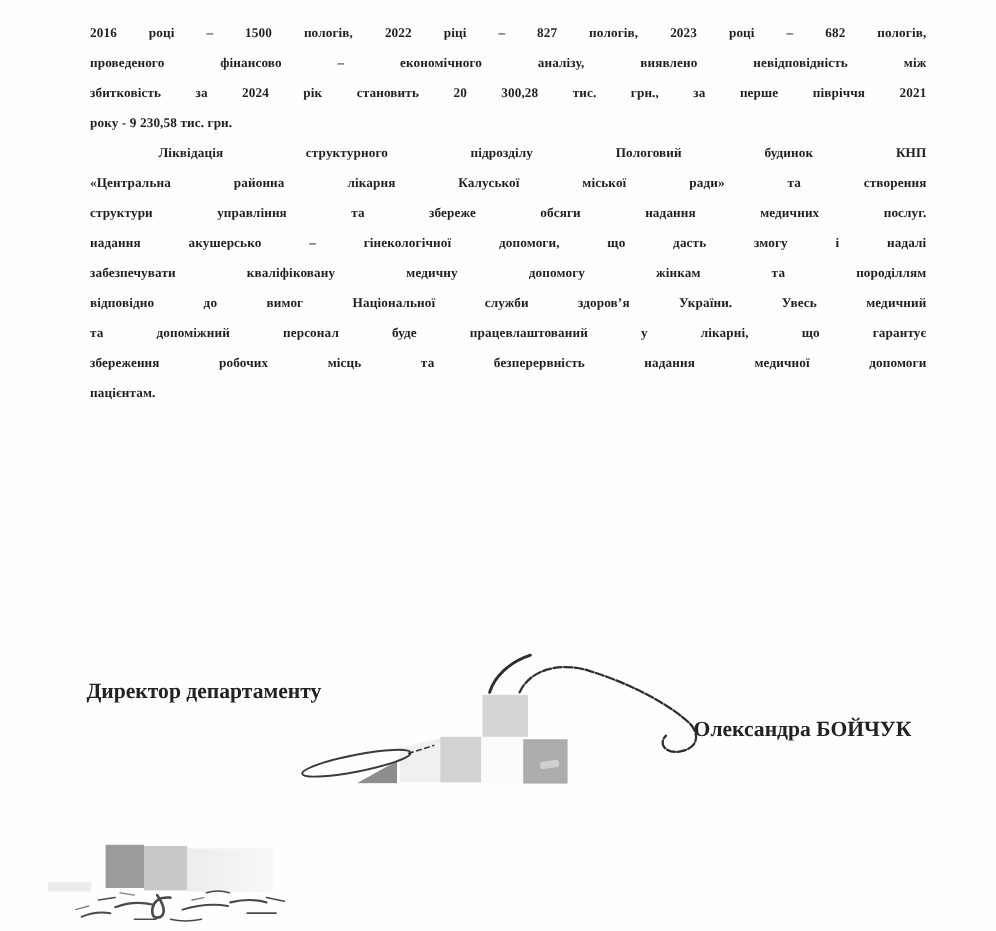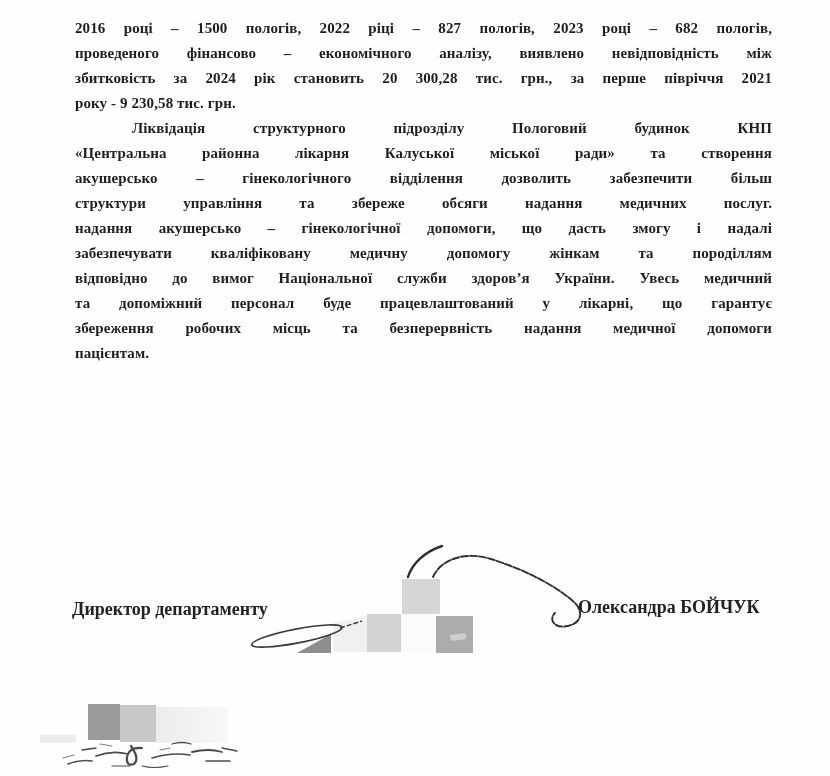--- a/index.html
+++ b/index.html
@@ -2,28 +2,28 @@
 <html><head>
 <meta charset="utf-8">
 <style>
   html,body{margin:0;padding:0;background:#ffffff;}
   body{width:830px;height:776px;position:relative;overflow:hidden;
        font-family:"Liberation Serif","DejaVu Serif",serif;}
   .page{position:absolute;inset:0;background:#fefefe;}
 
   
   .doc-text{position:absolute;left:75px;top:16px;width:697px;
-            font-size:15px;font-weight:700;line-height:25px;color:#1f1f1f;
+            font-size:11px;font-weight:700;line-height:25px;color:#1f1f1f;
             letter-spacing:.1px;}
   .ln{text-align:justify;text-align-last:left;}
   .ln.j{text-align-last:justify;}
   .ln.ind{text-indent:57px;}
 
   
-  .sig-label{position:absolute;left:72px;top:599px;font-size:18px;font-weight:700;color:#222;}
+  .sig-label{position:absolute;left:72px;top:566px;font-size:18px;font-weight:700;color:#222;}
   .sig-name{position:absolute;left:578px;top:597px;font-size:18px;font-weight:700;color:#222;text-align:center;}
 
   
   .px{position:absolute;}
   .m-trap   {left:333px;top:615px;width:35px;height:37px;background:#f1f0f0;
              clip-path:polygon(0 22%,100% 0,100% 100%,0 100%);}
   .m-tri    {left:297px;top:633px;width:34px;height:20px;background:#8d8d8d;
              clip-path:polygon(0 100%,100% 5%,100% 100%);}
   .m-sq-ml  {left:367px;top:614px;width:34px;height:38px;background:#d2d2d2;}
   .m-sq-w   {left:401px;top:614px;width:35px;height:38px;background:#fbfbfb;}
@@ -47,21 +47,20 @@
 <div class="page">
 
   <div class="doc-text">
     <div class="ln j">2016 році – 1500 пологів, 2022 ріці – 827 пологів, 2023 році – 682 пологів,</div>
     <div class="ln j">проведеного фінансово – економічного аналізу, виявлено невідповідність між</div>
     <div class="ln j">збитковість за 2024 рік становить 20 300,28 тис. грн., за перше півріччя 2021</div>
     <div class="ln">року - 9 230,58 тис. грн.</div>
 
     <div class="ln j ind">Ліквідація структурного підрозділу Пологовий будинок КНП</div>
     <div class="ln j">«Центральна районна лікарня Калуської міської ради» та створення</div>
-    <div class="ln j">акушерсько – гінекологічного відділення дозволить забезпечити більш</div>
     <div class="ln j">структури управління та збереже обсяги надання медичних послуг.</div>
     <div class="ln j">надання акушерсько – гінекологічної допомоги, що дасть змогу і надалі</div>
     <div class="ln j">забезпечувати кваліфіковану медичну допомогу жінкам та породіллям</div>
     <div class="ln j">відповідно до вимог Національної служби здоров’я України. Увесь медичний</div>
     <div class="ln j">та допоміжний персонал буде працевлаштований у лікарні, що гарантує</div>
     <div class="ln j">збереження робочих місць та безперервність надання медичної допомоги</div>
     <div class="ln">пацієнтам.</div>
 
   </div>
 

